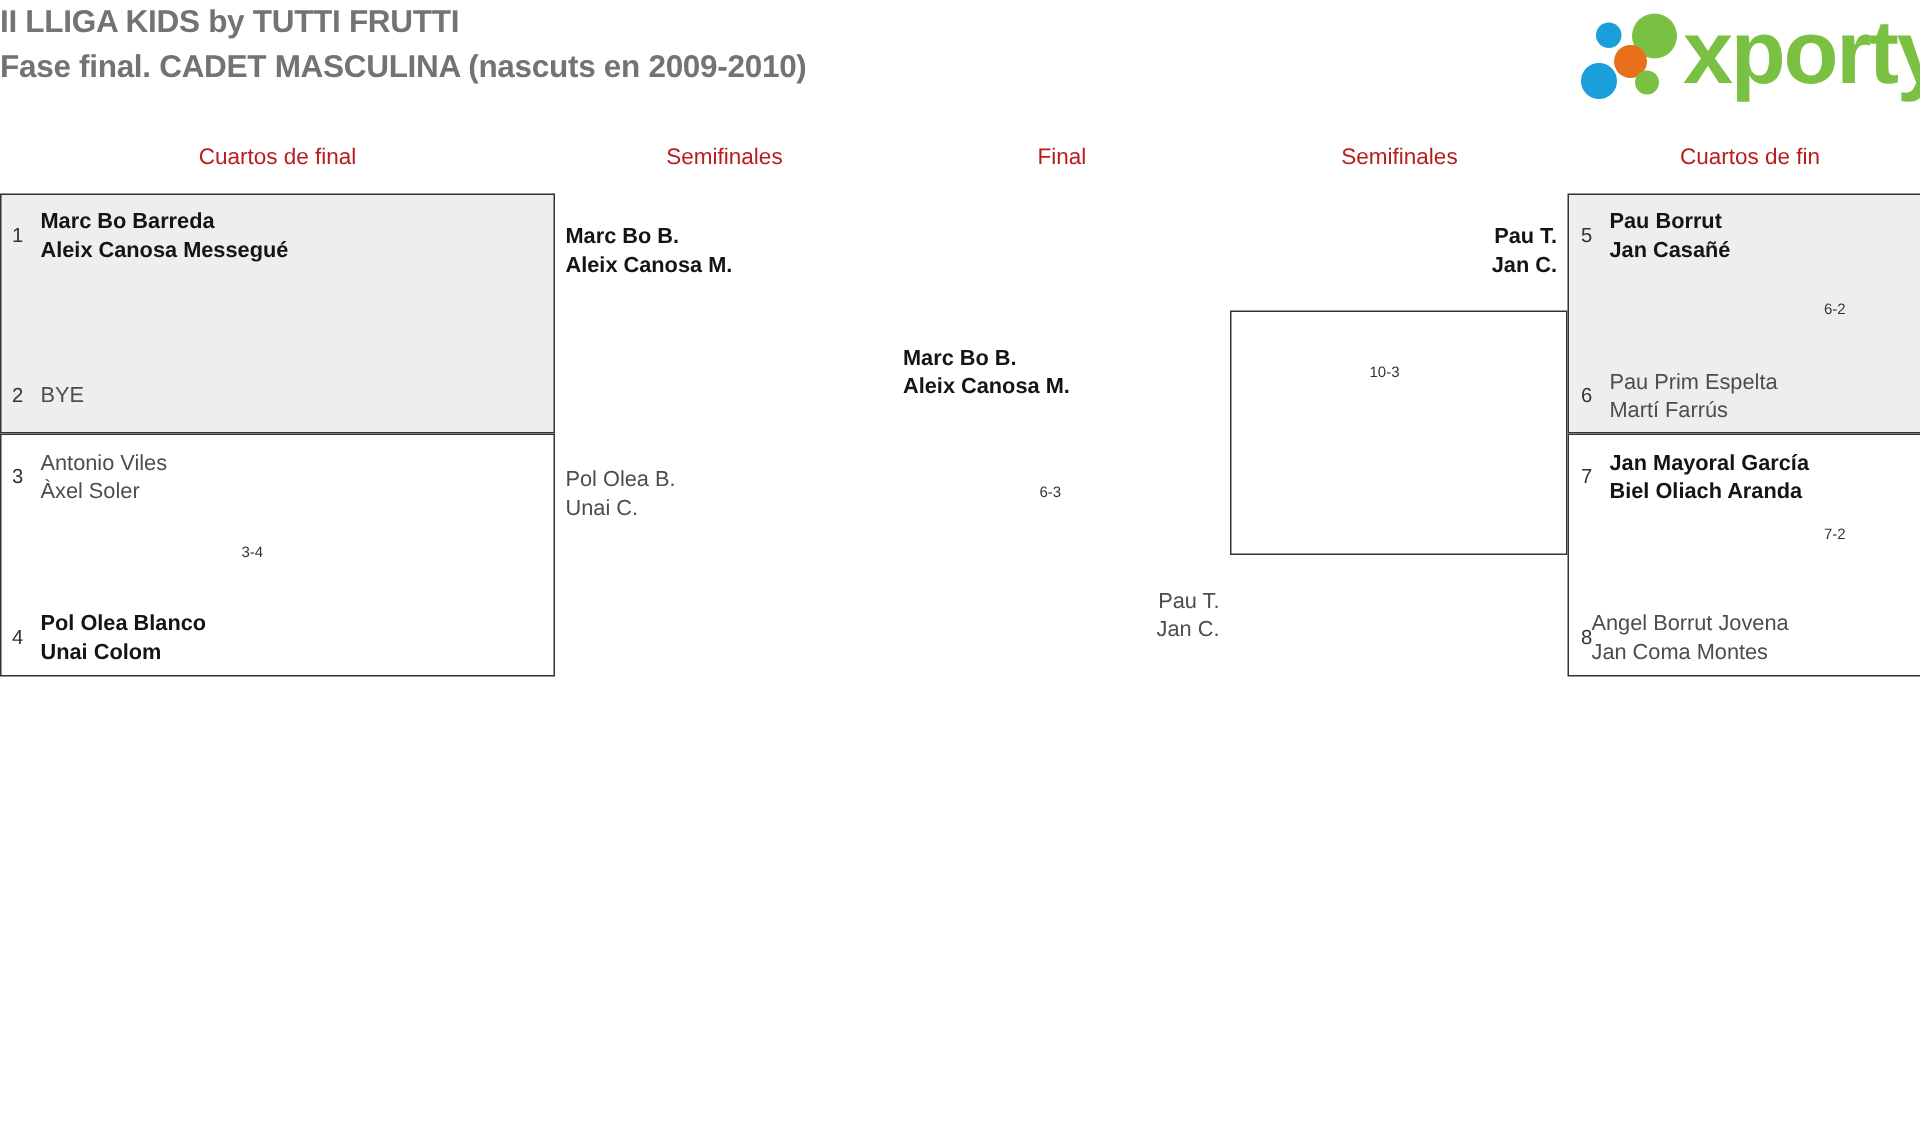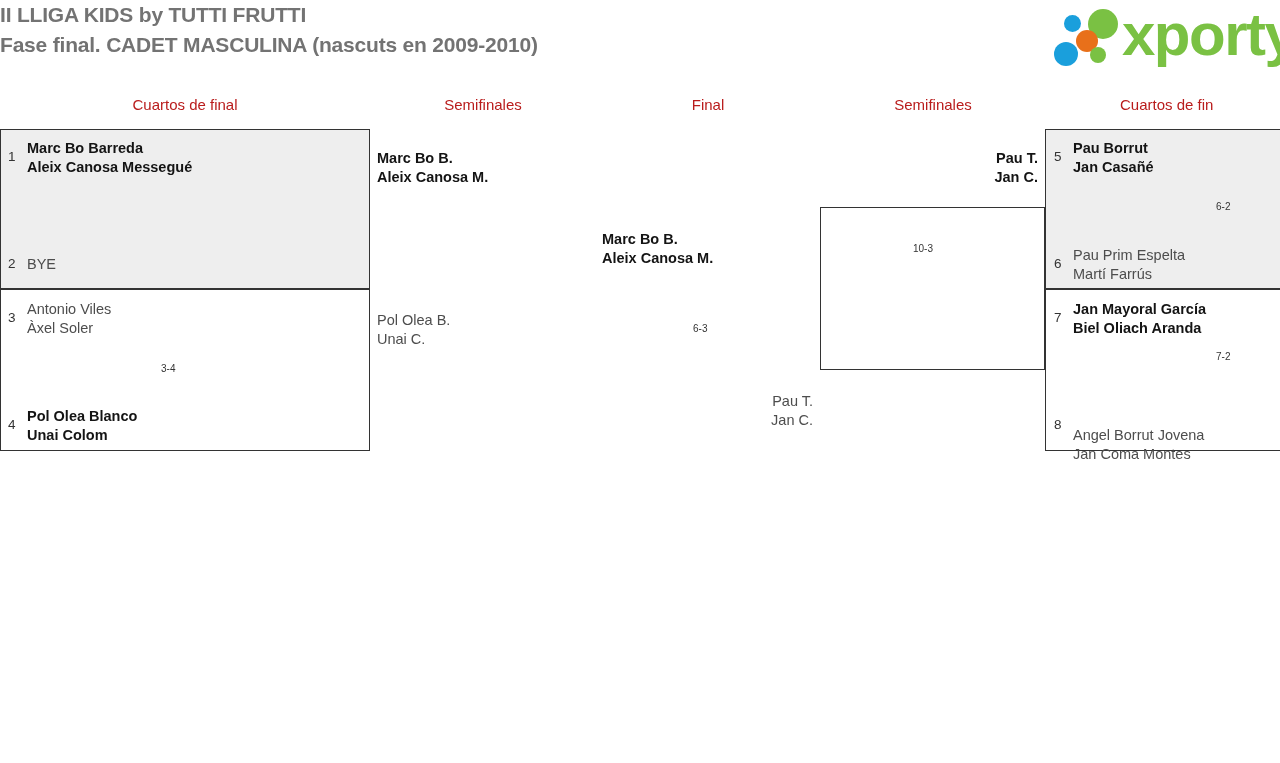--- a/index.html
+++ b/index.html
@@ -191,19 +191,19 @@
   </div>
 
   <div class="box plain" style="left:1045px; top:289px; width:236px; height:162px;">
     <span class="seed" style="left:8px;  top:20px;">7</span>
     <span class="entry winner" style="left:27px; top:10px;">
       <span>Jan Mayoral García</span><br>
       <span>Biel Oliach Aranda</span>
     </span>
     <span class="score" style="left:170px; top:61px;">7-2</span>
     <span class="seed" style="left:8px;  top:127px;">8</span>
-    <span class="entry loser" style="left:27px; top:117px;margin-top:19px;">
+    <span class="entry loser" style="left:15px; top:117px;">
       <span>Angel Borrut Jovena</span><br>
       <span>Jan Coma Montes</span>
     </span>
   </div>
 
 </div>
 
 </body></html>

